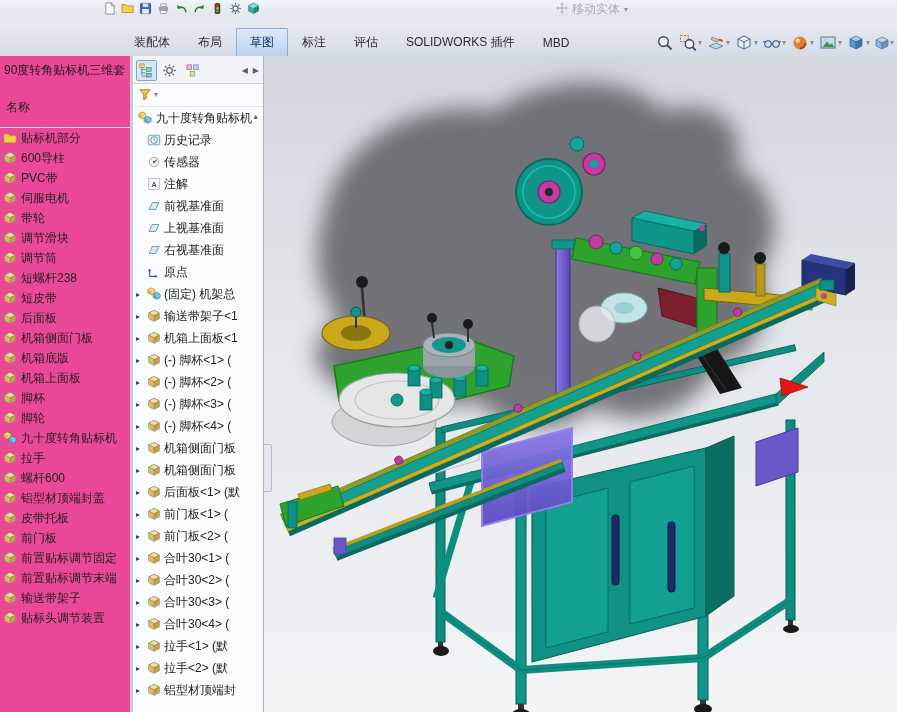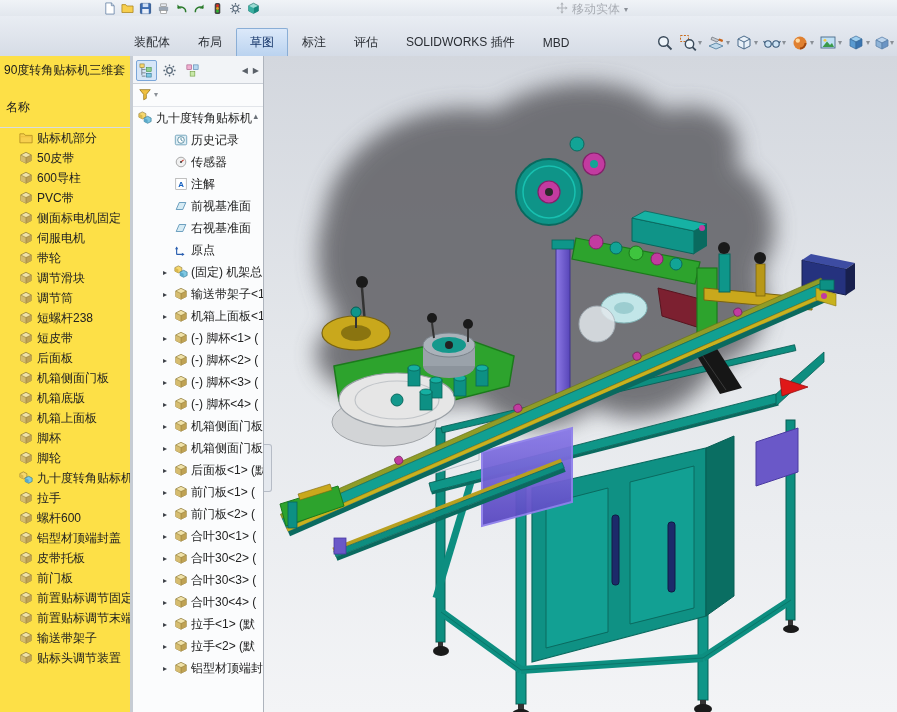--- a/index.html
+++ b/index.html
@@ -43,28 +43,28 @@
   .vt{display:flex;align-items:center;gap:1px;padding:1px;border-radius:2px;cursor:default;}
   .vt svg{width:18px;height:18px;display:block;}
   .overflow-btn{position:absolute;right:3px;top:19px;display:flex;align-items:center;}
   .overflow-btn svg{width:16px;height:16px;}
 
   
   .workspace{position:absolute;top:56px;left:0;right:0;bottom:0;display:flex;}
 
   
   .left-panel{
-    width:130px;min-width:130px;background:#fde047;border-right:3px solid #c6ccd4;
+    width:130px;min-width:130px;background:#ec4899;border-right:3px solid #c6ccd4;
     overflow:hidden;display:flex;flex-direction:column;
   }
   .lp-title{padding:6px 2px 4px 4px;white-space:nowrap;overflow:hidden;color:#1a1a1a;}
   .lp-spacer{height:14px;}
   .lp-header{padding:2px 6px 11px 6px;border-bottom:1px solid #d8dce2;color:#222;}
   .lp-list{flex:1;overflow:hidden;}
-  .row{height:20px;display:flex;align-items:center;gap:4px;padding-left:18px;white-space:nowrap;cursor:default;}
+  .row{height:20px;display:flex;align-items:center;gap:4px;padding-left:2px;white-space:nowrap;cursor:default;}
   .row .ic{width:15px;height:15px;flex:0 0 15px;display:flex;align-items:center;justify-content:center;}
   .row .ic svg{width:14px;height:14px;display:block;}
   .row .lbl{overflow:hidden;}
 
   
   .tree-panel{
     width:130px;min-width:130px;background:#fbfcfd;border-right:1px solid #aeb4bd;
     overflow:hidden;display:flex;flex-direction:column;
   }
   .tp-tabs{
@@ -74,21 +74,21 @@
   .tp-tab{width:19px;height:19px;display:flex;align-items:center;justify-content:center;border:1px solid transparent;border-radius:2px;}
   .tp-tab.active{background:#d6e6f8;border-color:#7aa6d8;}
   .tp-tab svg{width:15px;height:15px;}
   .tp-scroll{margin-left:auto;display:flex;gap:1px;}
   .tp-scroll span{font-size:8px;color:#5a6068;padding:2px;cursor:default;}
   .tp-filter{height:22px;display:flex;align-items:center;gap:2px;padding-left:5px;border-bottom:1px solid #e2e5ea;}
   .tp-filter svg{width:14px;height:14px;}
   .tree-root{height:22px;display:flex;align-items:center;gap:4px;padding-left:4px;white-space:nowrap;position:relative;}
   .tree-root .up{position:absolute;right:5px;top:4px;font-size:9px;color:#6a7078;}
   .tree{flex:1;overflow:hidden;}
-  .trow{height:22px;display:flex;align-items:center;gap:3px;padding-left:8px;white-space:nowrap;cursor:default;margin-left:19px;}
+  .trow{height:22px;display:flex;align-items:center;gap:3px;padding-left:0;white-space:nowrap;cursor:default;}
   .trow .exp{width:10px;flex:0 0 10px;display:flex;align-items:center;justify-content:center;font-size:8px;color:#3a3e44;}
   .trow .ic,.tree-root .ic{width:15px;height:15px;flex:0 0 15px;display:flex;align-items:center;justify-content:center;}
   .trow .ic svg,.tree-root .ic svg{width:14px;height:14px;display:block;}
   .trow .lbl{overflow:hidden;}
 
   
   .viewport{
     position:relative;flex:1;overflow:hidden;
     background:linear-gradient(#d3d7de 0%,#e4e7eb 45%,#f3f4f6 100%);
   }
@@ -277,54 +277,32 @@
           </div>
           <div class="row">
             <span class="ic">
               <svg viewBox="0 0 16 16">
                 <polygon points="8,1.5 14,4.5 14,11 8,14 2,11 2,4.5" fill="#f0e2a8" stroke="#8a7430" stroke-width="0.8"></polygon>
                 <polygon points="2,4.5 8,7.5 8,14 2,11" fill="#d6bc6e"></polygon>
                 <polygon points="14,4.5 8,7.5 8,14 14,11" fill="#bfa254"></polygon>
                 <path d="M2 4.5 L8 7.5 L14 4.5 M8 7.5 V14" stroke="#8a7430" stroke-width="0.6" fill="none"></path>
               </svg>
             </span>
-            <span class="lbl">50皮带</span>
-          </div>
-          <div class="row">
-            <span class="ic">
-              <svg viewBox="0 0 16 16">
-                <polygon points="8,1.5 14,4.5 14,11 8,14 2,11 2,4.5" fill="#f0e2a8" stroke="#8a7430" stroke-width="0.8"></polygon>
-                <polygon points="2,4.5 8,7.5 8,14 2,11" fill="#d6bc6e"></polygon>
-                <polygon points="14,4.5 8,7.5 8,14 14,11" fill="#bfa254"></polygon>
-                <path d="M2 4.5 L8 7.5 L14 4.5 M8 7.5 V14" stroke="#8a7430" stroke-width="0.6" fill="none"></path>
-              </svg>
-            </span>
             <span class="lbl">600导柱</span>
           </div>
           <div class="row">
             <span class="ic">
               <svg viewBox="0 0 16 16">
                 <polygon points="8,1.5 14,4.5 14,11 8,14 2,11 2,4.5" fill="#f0e2a8" stroke="#8a7430" stroke-width="0.8"></polygon>
                 <polygon points="2,4.5 8,7.5 8,14 2,11" fill="#d6bc6e"></polygon>
                 <polygon points="14,4.5 8,7.5 8,14 14,11" fill="#bfa254"></polygon>
                 <path d="M2 4.5 L8 7.5 L14 4.5 M8 7.5 V14" stroke="#8a7430" stroke-width="0.6" fill="none"></path>
               </svg>
             </span>
             <span class="lbl">PVC带</span>
-          </div>
-          <div class="row">
-            <span class="ic">
-              <svg viewBox="0 0 16 16">
-                <polygon points="8,1.5 14,4.5 14,11 8,14 2,11 2,4.5" fill="#f0e2a8" stroke="#8a7430" stroke-width="0.8"></polygon>
-                <polygon points="2,4.5 8,7.5 8,14 2,11" fill="#d6bc6e"></polygon>
-                <polygon points="14,4.5 8,7.5 8,14 14,11" fill="#bfa254"></polygon>
-                <path d="M2 4.5 L8 7.5 L14 4.5 M8 7.5 V14" stroke="#8a7430" stroke-width="0.6" fill="none"></path>
-              </svg>
-            </span>
-            <span class="lbl">侧面标电机固定</span>
           </div>
           <div class="row">
             <span class="ic">
               <svg viewBox="0 0 16 16">
                 <polygon points="8,1.5 14,4.5 14,11 8,14 2,11 2,4.5" fill="#f0e2a8" stroke="#8a7430" stroke-width="0.8"></polygon>
                 <polygon points="2,4.5 8,7.5 8,14 2,11" fill="#d6bc6e"></polygon>
                 <polygon points="14,4.5 8,7.5 8,14 14,11" fill="#bfa254"></polygon>
                 <path d="M2 4.5 L8 7.5 L14 4.5 M8 7.5 V14" stroke="#8a7430" stroke-width="0.6" fill="none"></path>
               </svg>
             </span>
@@ -654,20 +632,29 @@
             </span>
             <span class="lbl">前视基准面</span>
           </div>
           <div class="trow">
             <span class="exp"></span>
             <span class="ic">
               <svg viewBox="0 0 16 16">
                 <polygon points="2.5,12 6,4 13.5,4 10,12" fill="#cfe8f2" fill-opacity="0.85" stroke="#3a7ca8" stroke-width="0.8"></polygon>
               </svg>
             </span>
+            <span class="lbl">上视基准面</span>
+          </div>
+          <div class="trow">
+            <span class="exp"></span>
+            <span class="ic">
+              <svg viewBox="0 0 16 16">
+                <polygon points="2.5,12 6,4 13.5,4 10,12" fill="#cfe8f2" fill-opacity="0.85" stroke="#3a7ca8" stroke-width="0.8"></polygon>
+              </svg>
+            </span>
             <span class="lbl">右视基准面</span>
           </div>
           <div class="trow">
             <span class="exp"></span>
             <span class="ic">
               <svg viewBox="0 0 16 16">
                 <path d="M3 13 L3 5 M3 13 L11 13" stroke="#2b5fb0" stroke-width="1.3" fill="none"></path>
                 <path d="M3 4 l-1.8 3 h3.6 Z" fill="#2b5fb0"></path>
                 <path d="M12 13 l-3 -1.8 v3.6 Z" fill="#2b5fb0"></path>
               </svg>

